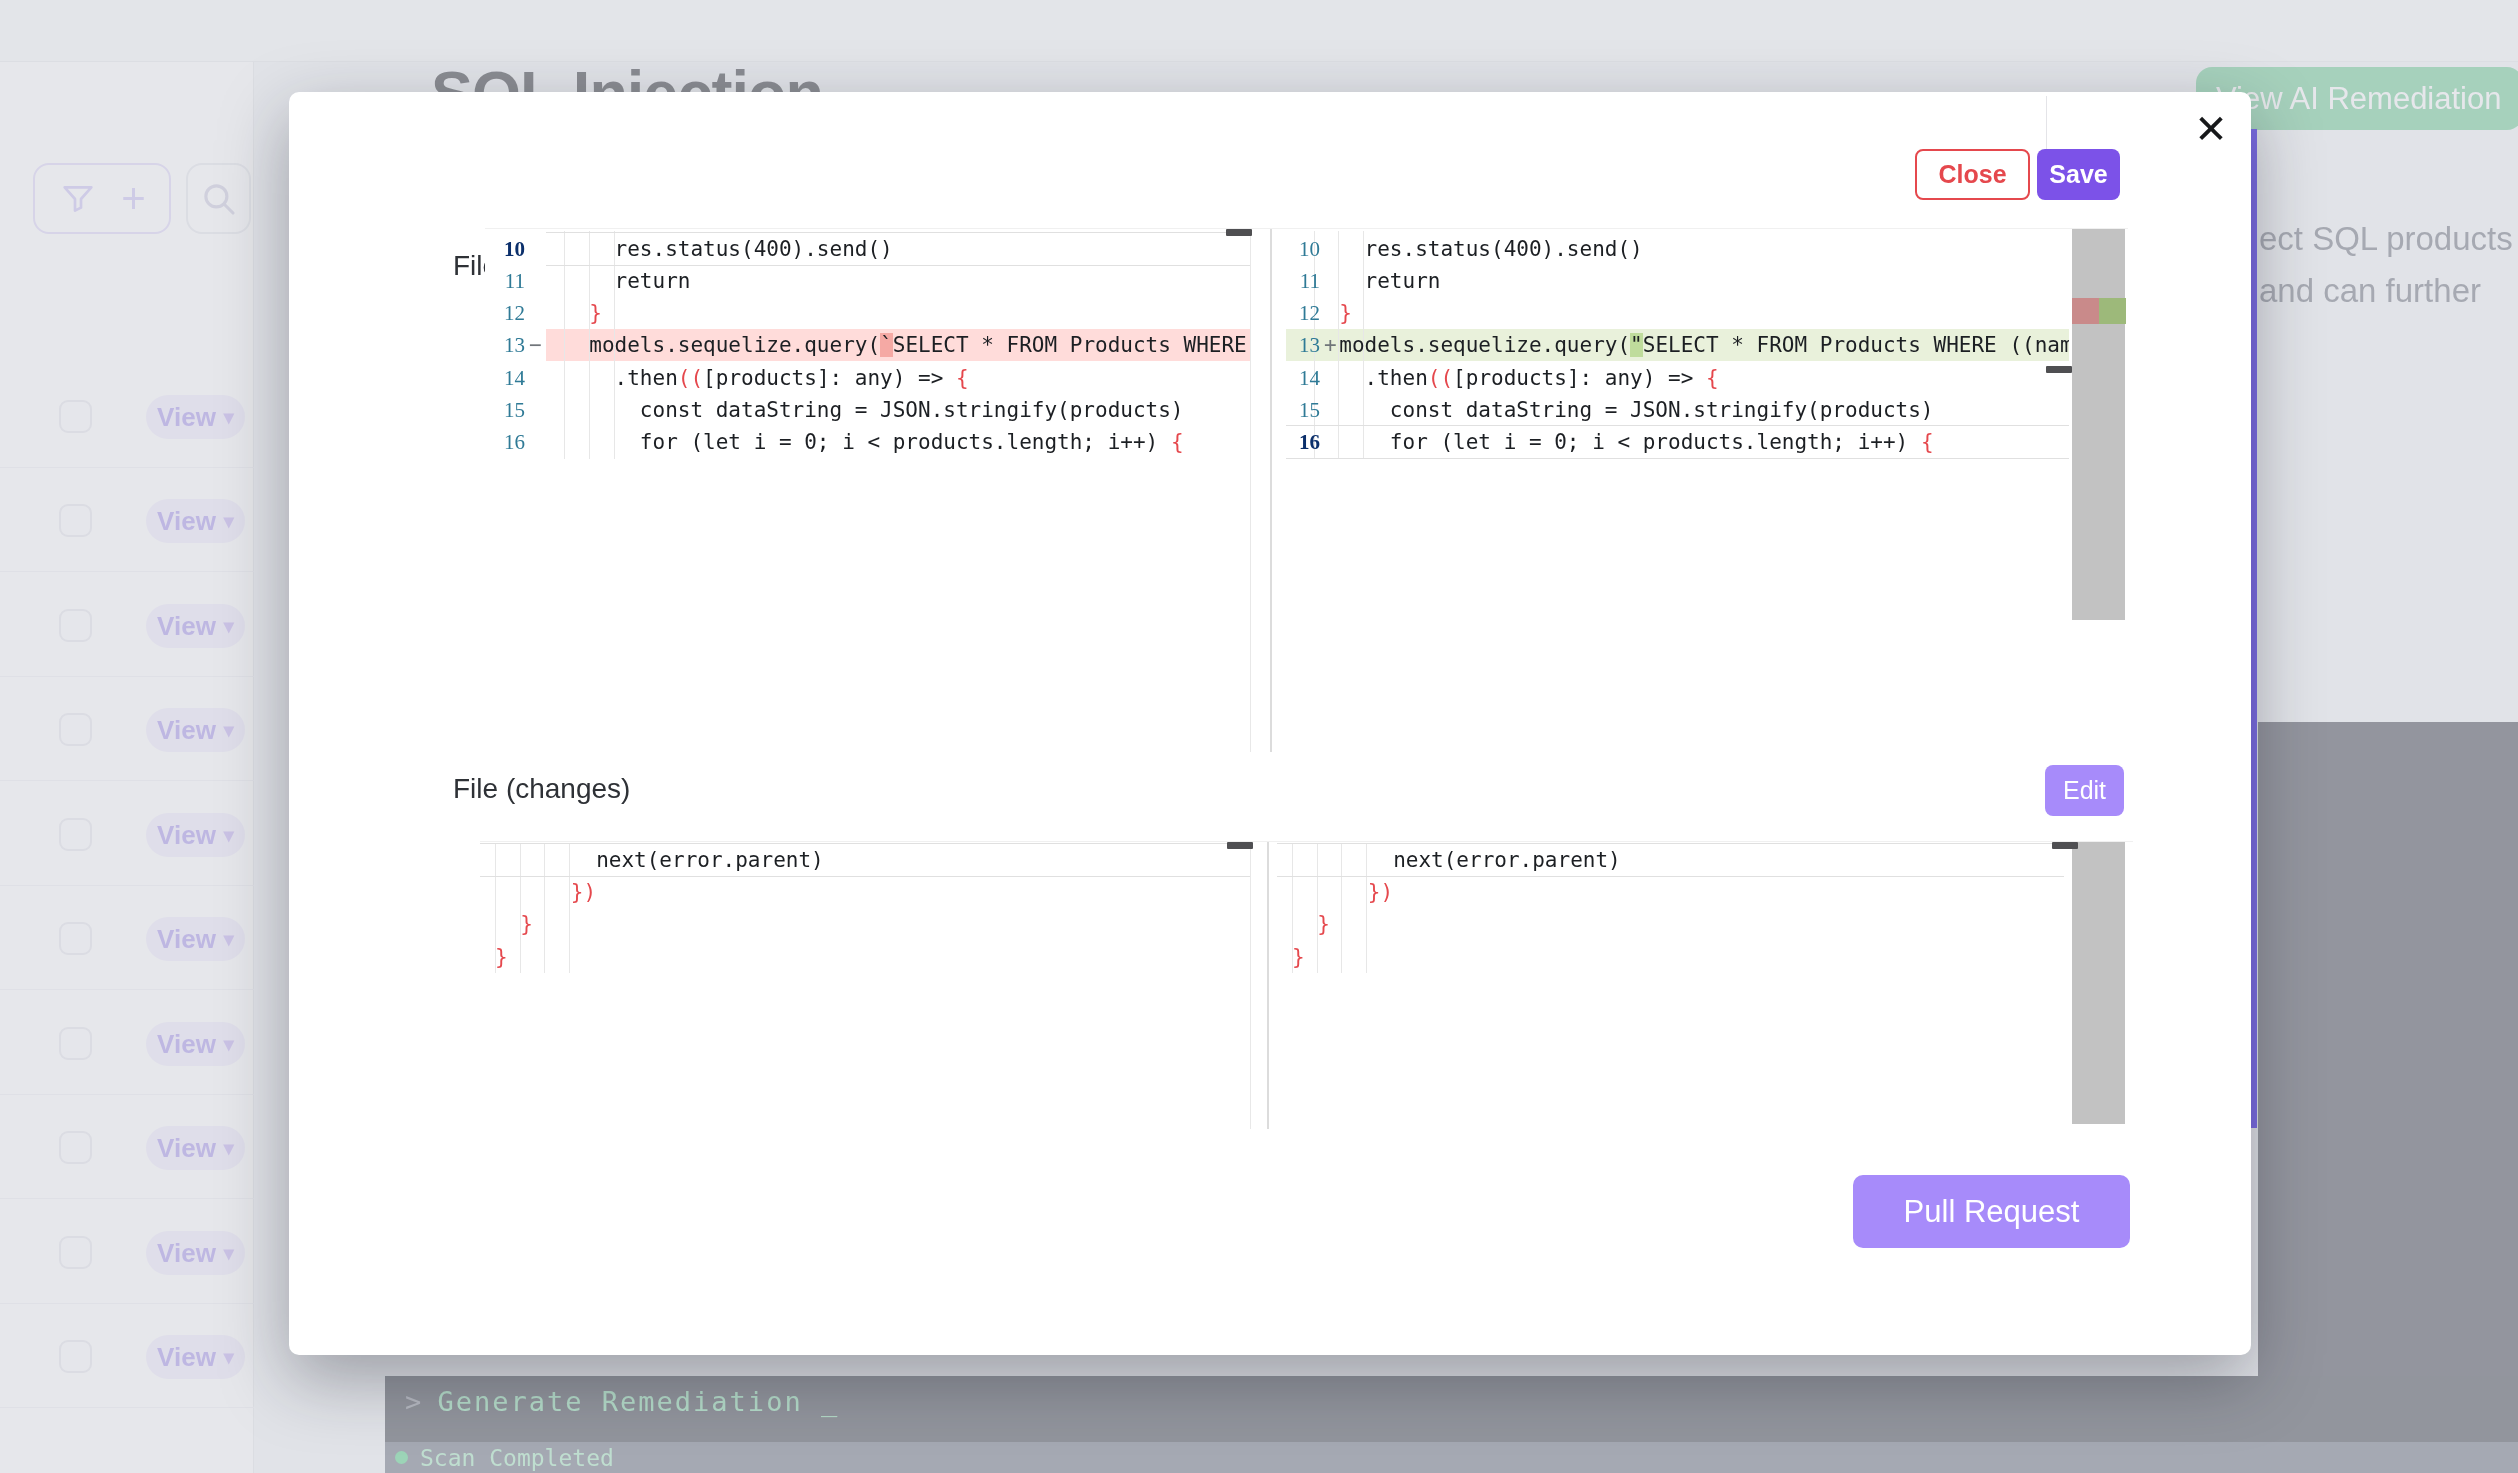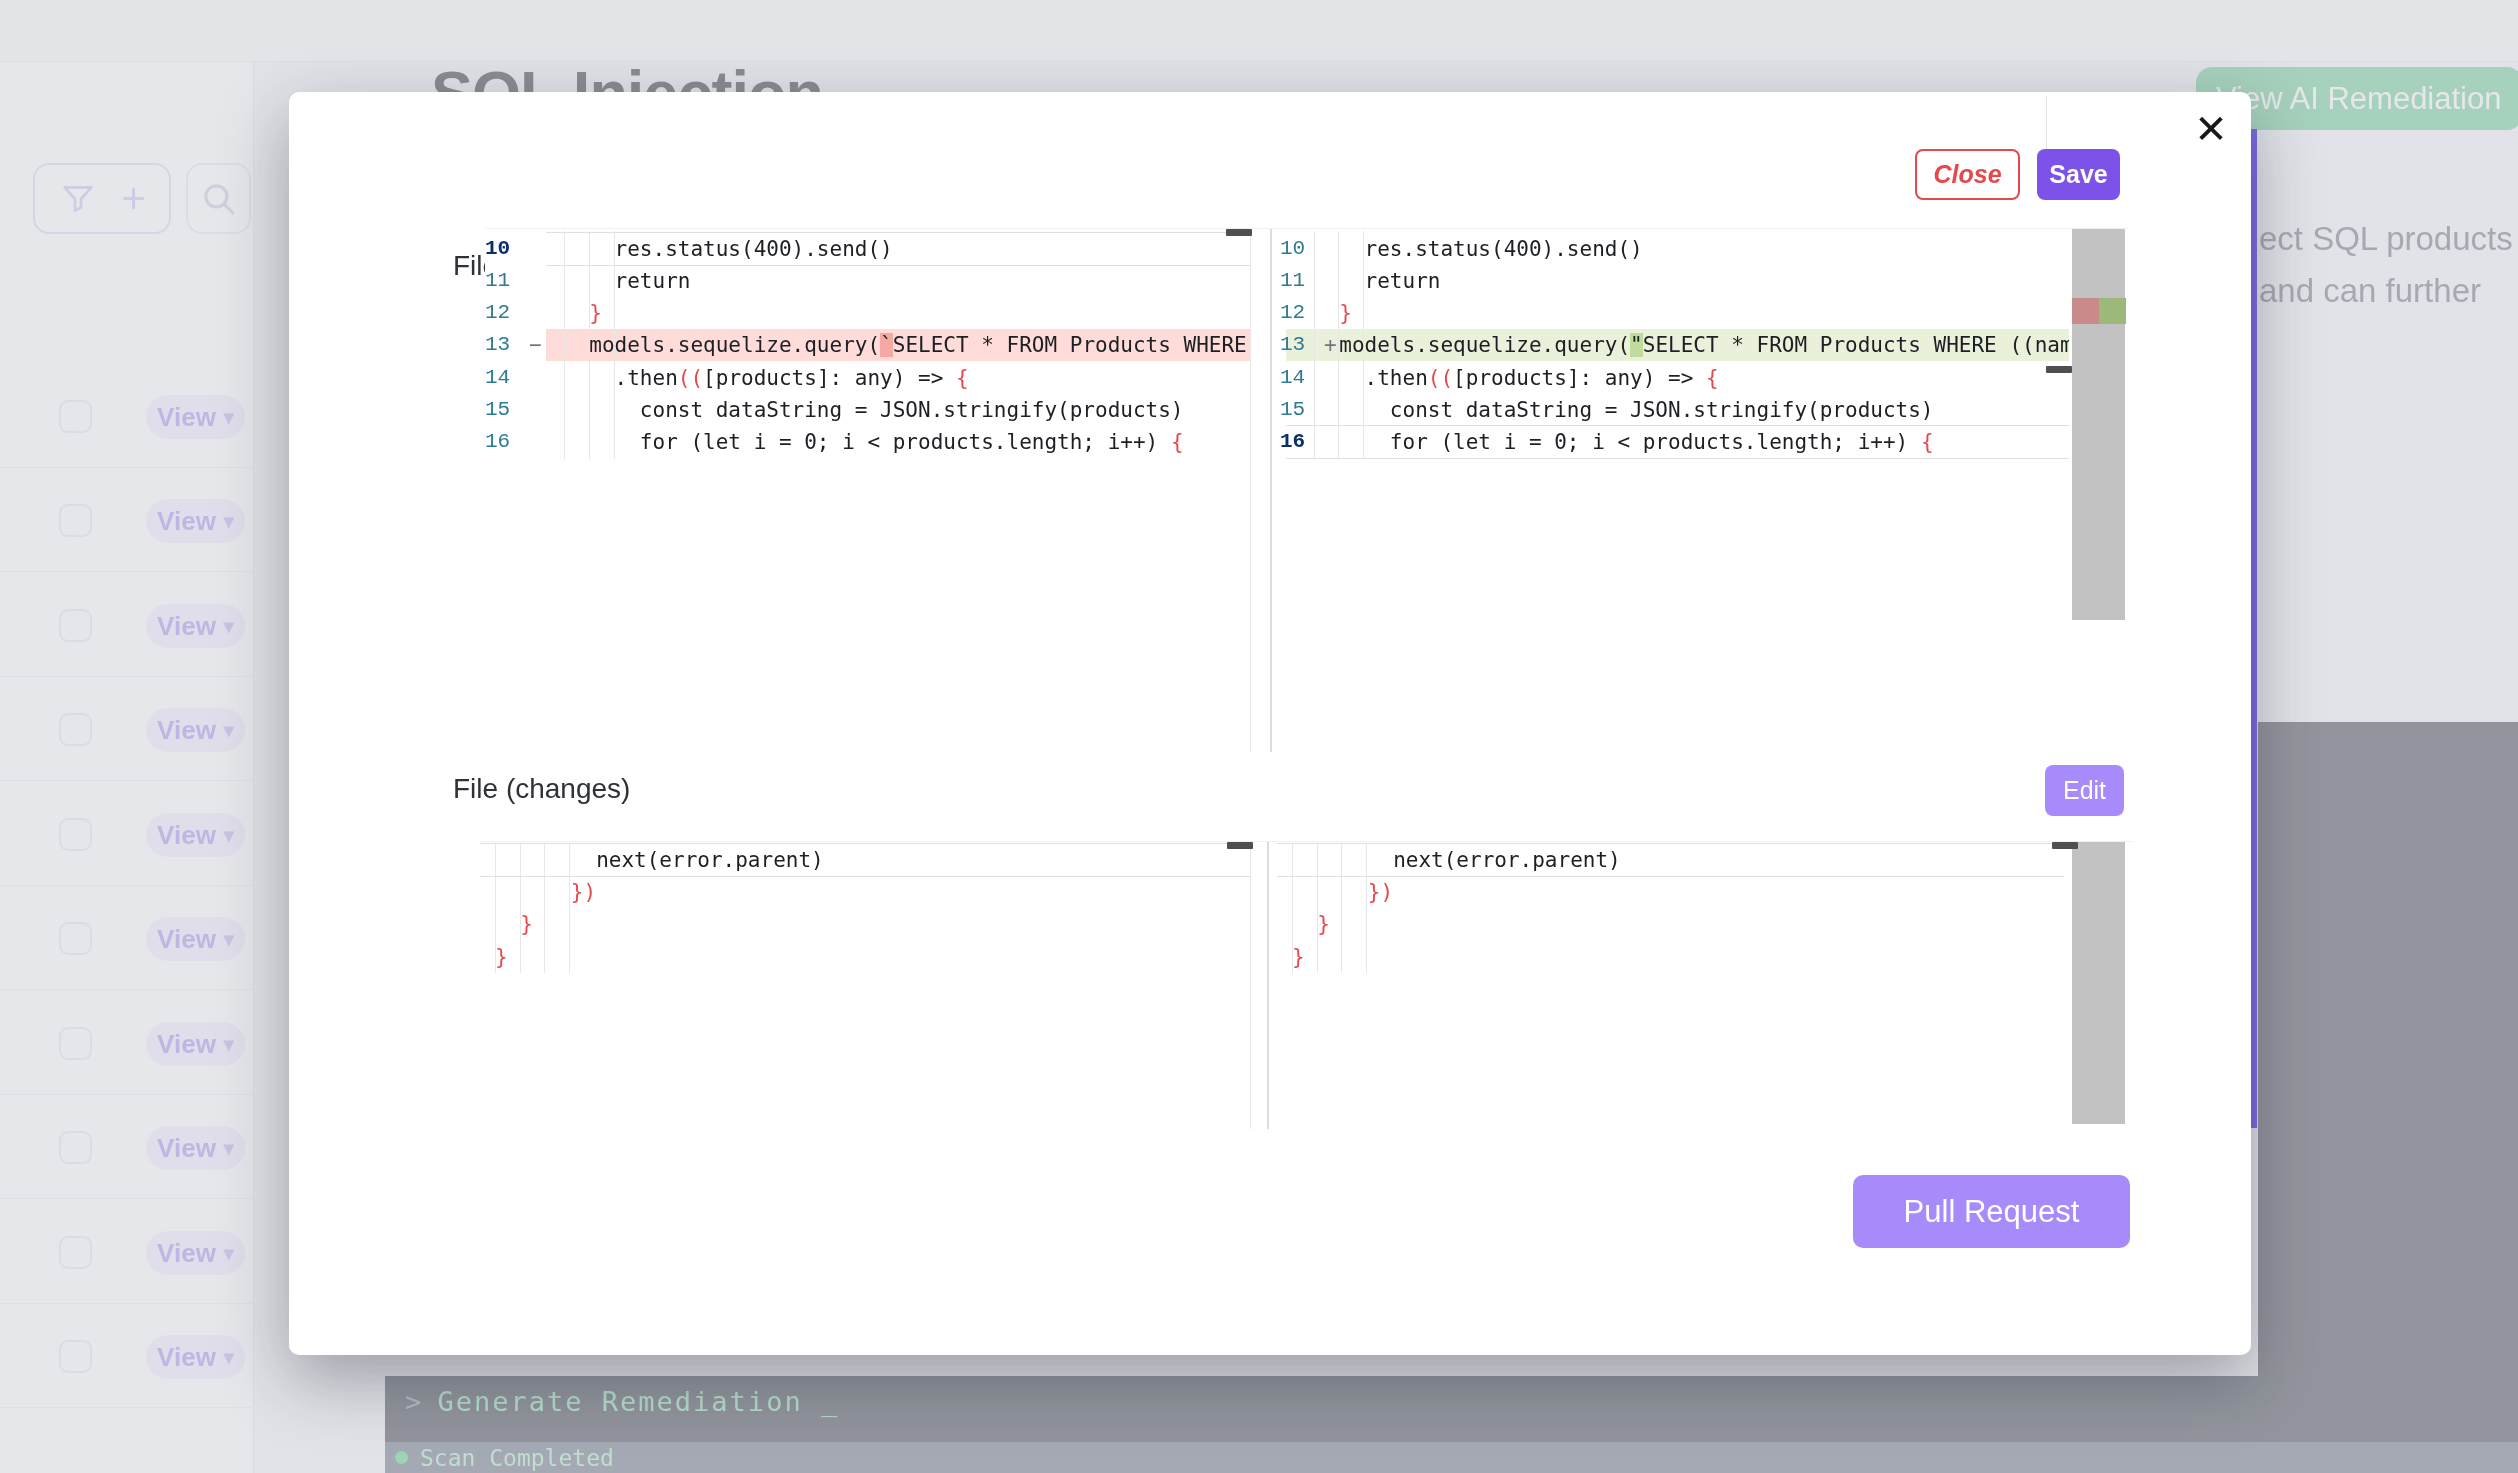--- a/index.html
+++ b/index.html
@@ -41,31 +41,31 @@
   
   .overlay { left:0; top:0; width:2519px; height:1473px; background:rgba(213,215,221,0.60); z-index:5; }
   .purple-strip { left:2251px; top:129px; width:6px; height:999px; background:var(--purple-border); z-index:6; }
 
   
   .modal { left:289px; top:92px; width:1962px; height:1263px; background:#ffffff; border-radius:10px;
     box-shadow:0 24px 69px rgba(25,28,40,0.35); z-index:10; }
   .file-label { left:164px; font-size:28px; color:#2e3136; }
   .hdr-line { left:1757px; top:4px; width:1px; height:53px; background:#e4e4e8; }
   .btn { display:flex; align-items:center; justify-content:center; border-radius:8px; font-weight:600; cursor:pointer; }
-  .btn-close { left:1626px; top:57px; width:105px; height:51px; border:2px solid var(--red); color:var(--red); background:#fff; font-size:25px;font-style:italic; }
+  .btn-close { left:1626px; top:57px; width:115px; height:51px; border:2px solid var(--red); color:var(--red); background:#fff; font-size:25px; }
   .btn-save  { left:1748px; top:57px; width:83px;  height:51px; background:var(--accent); color:#fff; font-size:25px; }
   .btn-edit  { left:1756px; top:673px; width:79px; height:51px; background:var(--light-purple); color:#fff; font-size:25px; font-weight:500; }
   .btn-pr    { left:1564px; top:1083px; width:277px; height:73px; background:var(--light-purple); color:#fff;
                font-size:31px; font-weight:500; border-radius:10px; }
   .x-btn { left:1897px; top:12px; width:50px; height:50px; display:flex; align-items:center; justify-content:center;
     font-size:40px; color:#17181a; cursor:pointer; font-family:"DejaVu Sans", sans-serif; }
 
   
   .editor { position:absolute; background:#fff; border-top:1px solid #f0f0f0; }
-  .ed-num { position:absolute; font-family:Liberation Mono, monospace; font-size:21px;
+  .ed-num { position:absolute; text-align:right; font-family:Liberation Serif, serif; font-size:21px;
     line-height:32px; height:32px; color:#2f7a96; z-index:3; }
   .ed-num.cur { color:#0b2f6b; font-weight:bold; }
   .ed-sign { position:absolute; font-family:"DejaVu Sans Mono", monospace; font-size:21px; line-height:32px; color:#70757a; z-index:3; }
   .ed-line { position:absolute; height:32px; line-height:32px; white-space:pre; overflow:hidden;
     font-family:"DejaVu Sans Mono", monospace; font-size:21px; color:#1c1f23; z-index:2; }
   .seg-r { color:var(--red); }
   .seg-x { background:var(--removed-char); }
   .seg-a { background:var(--added-char); }
   .ed-linebg { position:absolute; height:32px; z-index:0; }
   .ed-linebg.removed { background:var(--removed-line); }

